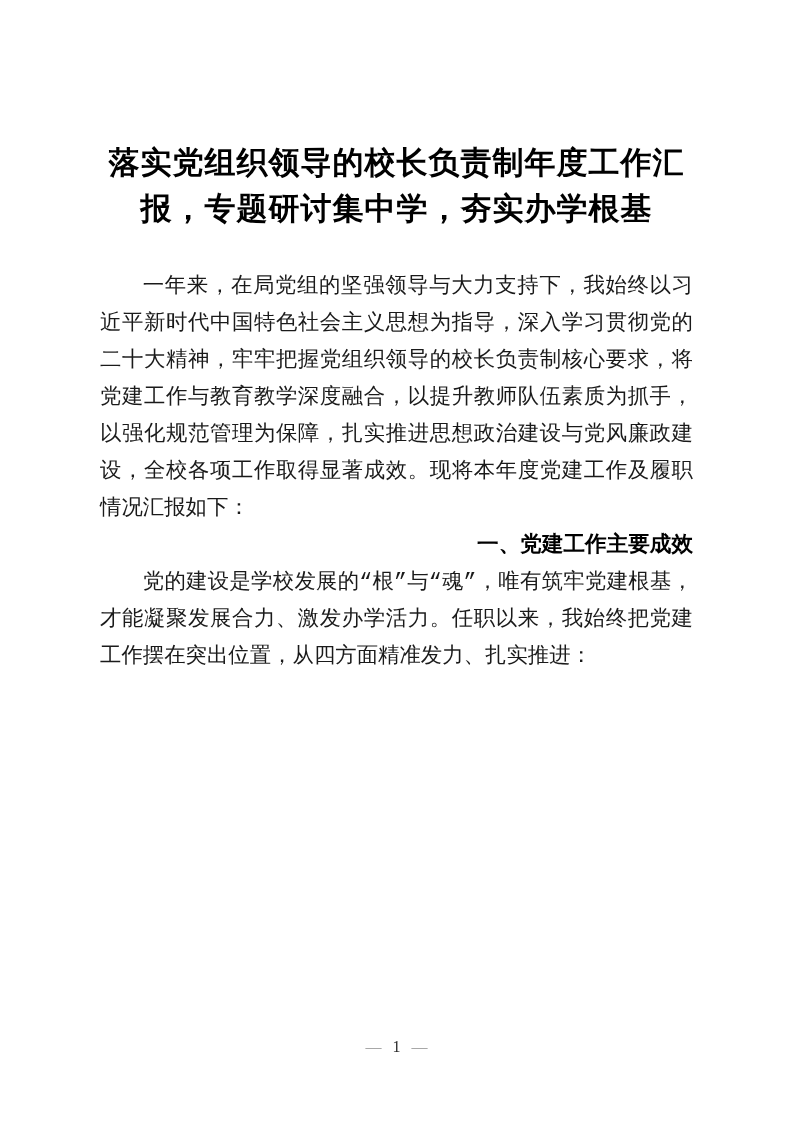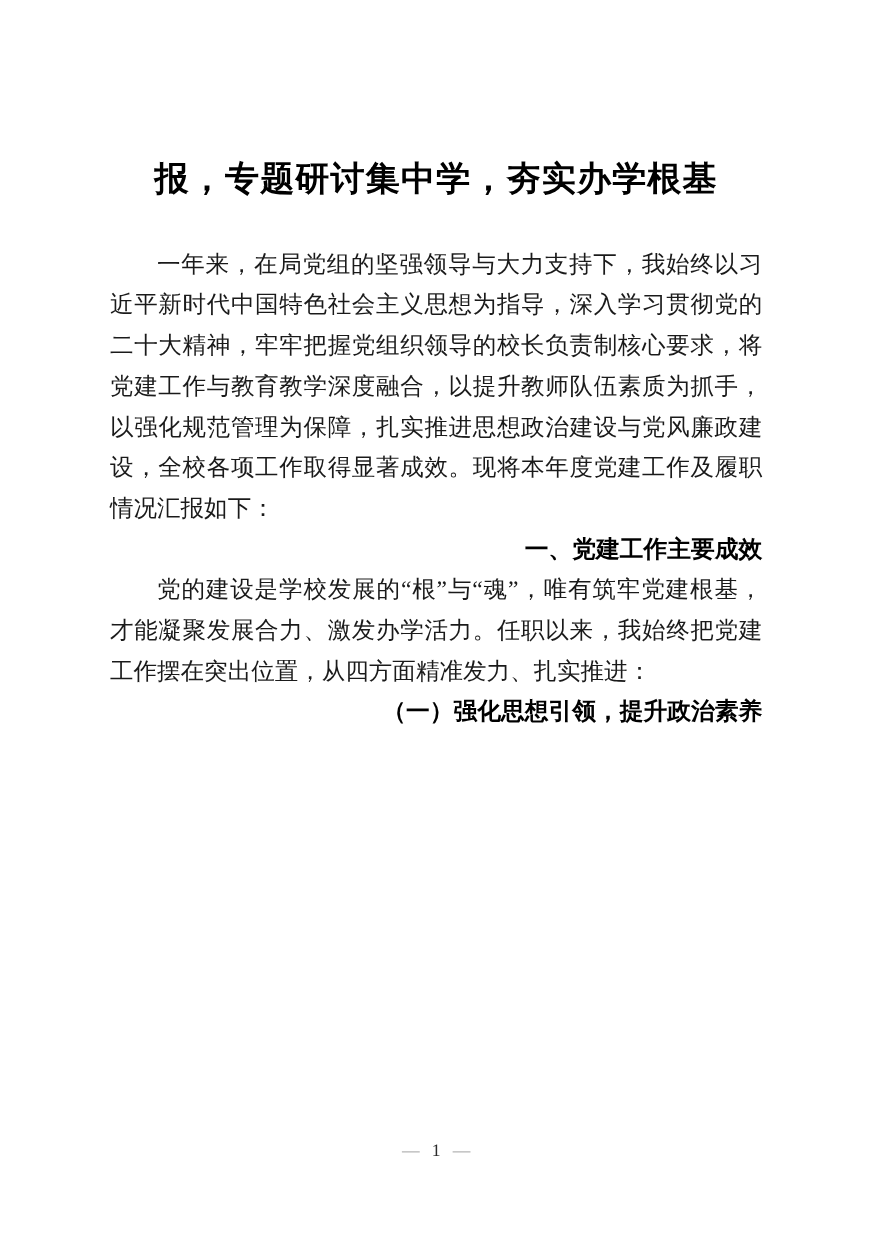--- a/index.html
+++ b/index.html
@@ -22,20 +22,21 @@
     font-family: "Liberation Sans", sans-serif;
     font-weight: bold;
     font-size: 31px;
     line-height: 46px;
     color: #000000;
     letter-spacing: 1px;
   }
   .doc-body {
     margin: 36px 100px 0 100px;
     width: 593px;
+    font-family: Liberation Mono, monospace;
   }
   .para {
     margin: 0;
     font-size: 21.4px;
     line-height: 37px;
     color: #1a1a1a;
     text-align: justify;
     text-indent: 2em;
     font-weight: normal;
     word-break: break-all;
@@ -68,27 +69,27 @@
     padding: 0 11px;
     font-family: "Liberation Serif", serif;
   }
 </style>
 </head>
 <body>
 
 <div class="page">
 
   <div class="doc-title">
+    <div>落实党组织领导的校长负责制年度工作汇</div>
     <div>报，专题研讨集中学，夯实办学根基</div>
   </div>
 
   <div class="doc-body">
     <p class="para">一年来，在局党组的坚强领导与大力支持下，我始终以习近平新时代中国特色社会主义思想为指导，深入学习贯彻党的二十大精神，牢牢把握党组织领导的校长负责制核心要求，将党建工作与教育教学深度融合，以提升教师队伍素质为抓手，以强化规范管理为保障，扎实推进思想政治建设与党风廉政建设，全校各项工作取得显著成效。现将本年度党建工作及履职情况汇报如下：</p>
     <p class="heading">一、党建工作主要成效</p>
     <p class="para">党的建设是学校发展的“根”与“魂”，唯有筑牢党建根基，才能凝聚发展合力、激发办学活力。任职以来，我始终把党建工作摆在突出位置，从四方面精准发力、扎实推进：</p>
-    <p class="heading">（一）强化思想引领，提升政治素养</p>
   </div>
 
   <div class="footer">
     <span class="dash">—</span><span class="page-num">1</span><span class="dash">—</span>
   </div>
 
 </div>
 
 </body></html>

